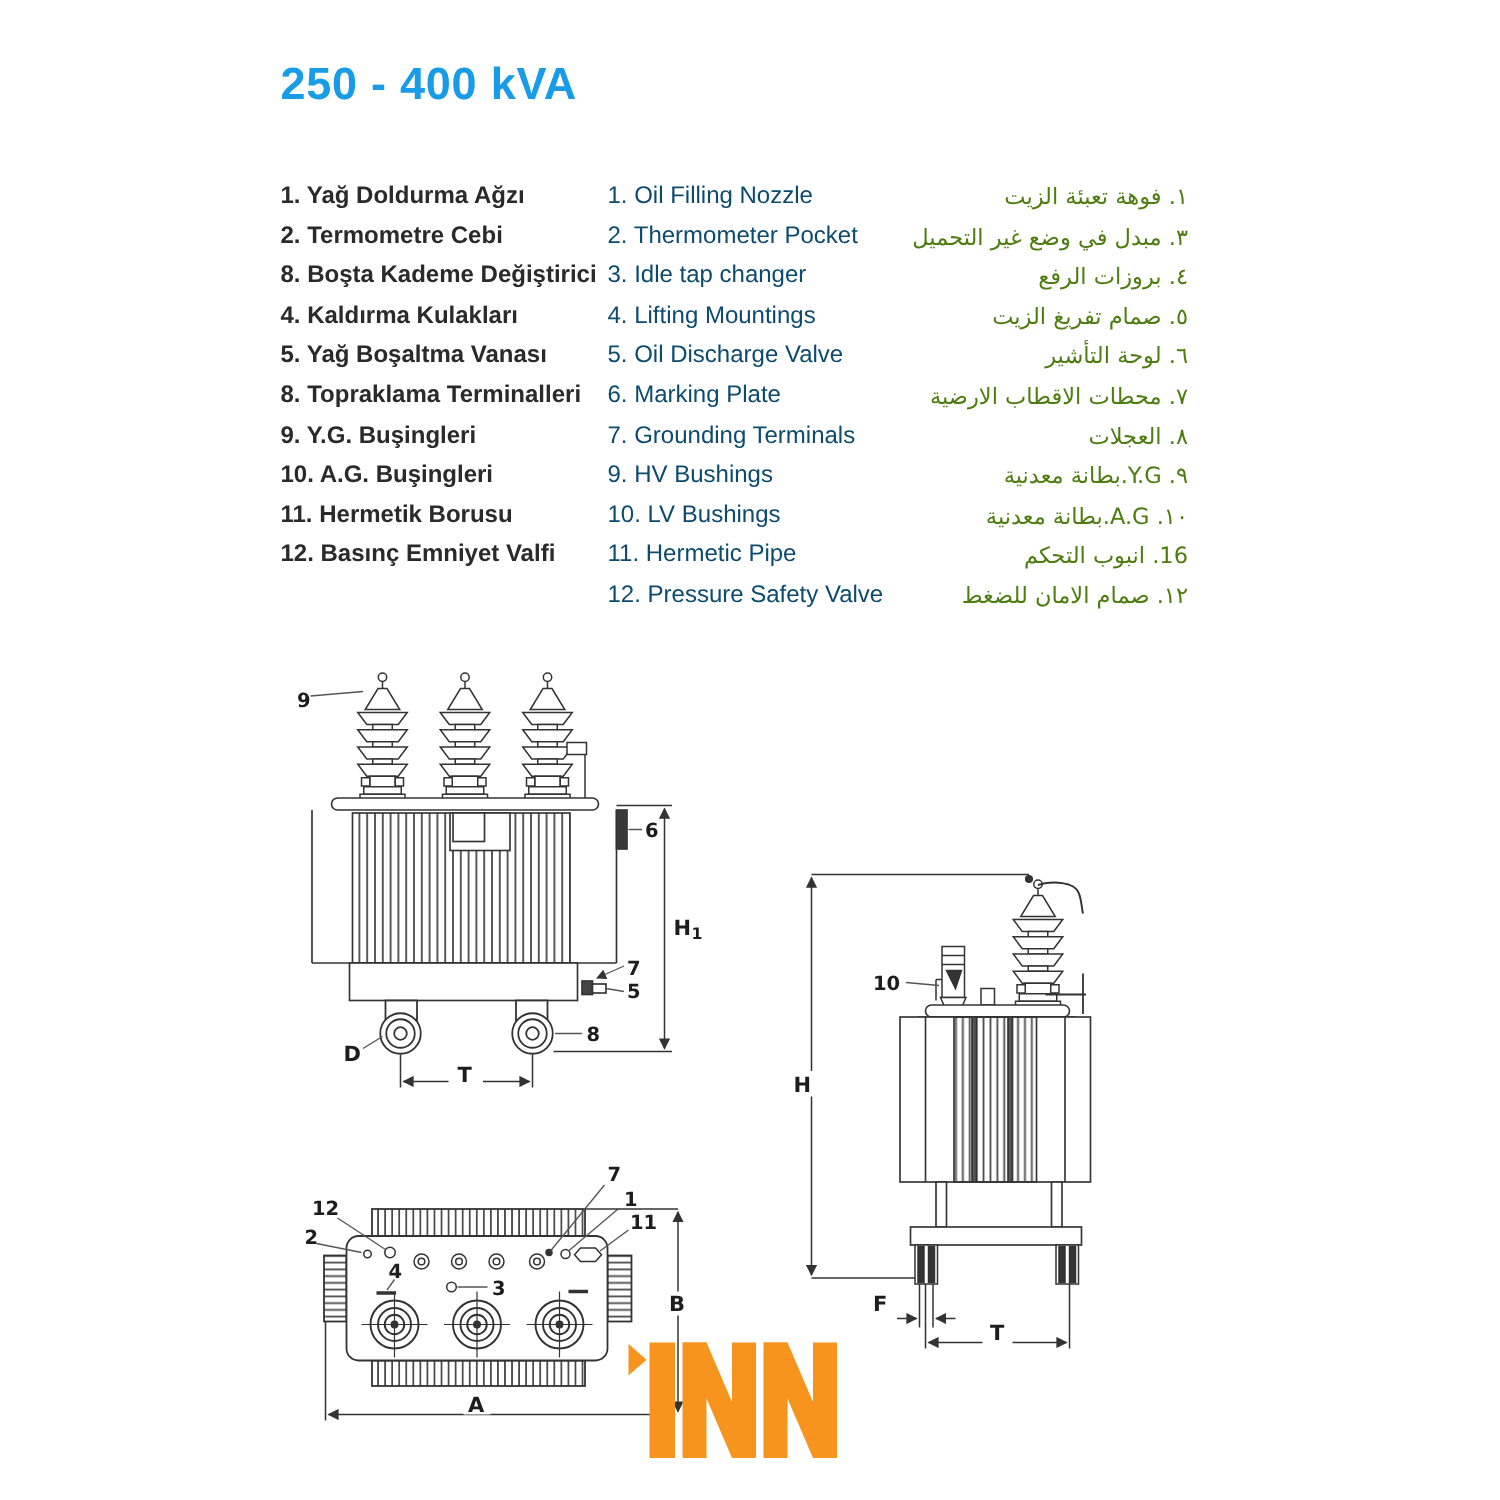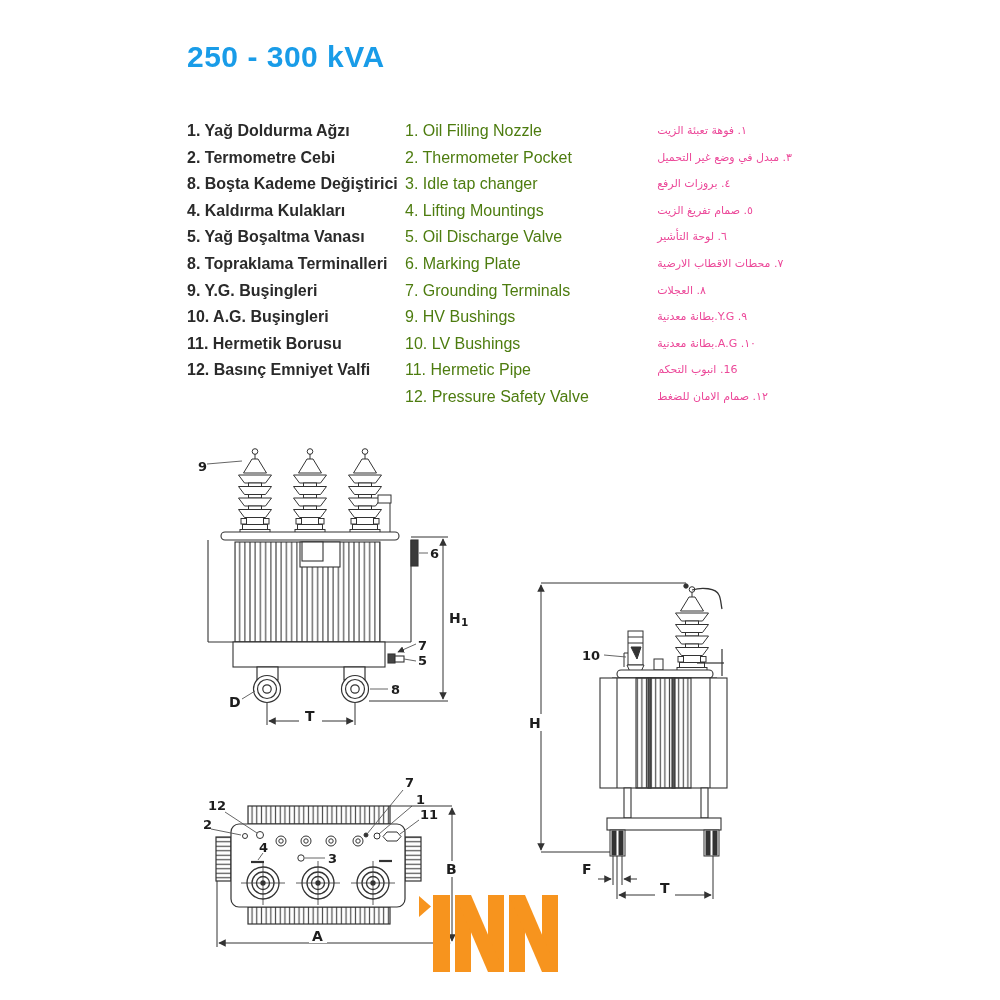--- a/index.html
+++ b/index.html
@@ -7,38 +7,38 @@
     width:1000px;height:1000px;position:relative;background:#ffffff;
     font-family:"Liberation Sans","DejaVu Sans",sans-serif;overflow:hidden;
   }
   .title{
     position:absolute;left:187px;top:40px;
     font-size:30px;font-weight:800;letter-spacing:.5px;color:#199ce8;
   }
   .col{position:absolute;top:106px;white-space:nowrap;margin-top:12px;}
   .col .li{height:26.6px;line-height:26.6px;}
   .col-tr{left:187px;font-size:16px;font-weight:700;color:#2a2a2a;}
-  .col-en{left:405px;font-size:16px;font-weight:400;color:#4d7c0f;}
+  .col-en{left:405px;font-size:16px;font-weight:400;color:#0c4a6e;}
   .col-ar{
-    right:208px;direction:rtl;text-align:left;
-    font-size:11px;color:#ec4899;font-family:"DejaVu Sans",sans-serif;
+    right:208px;direction:rtl;text-align:right;
+    font-size:15px;color:#4d7c0f;font-family:"DejaVu Sans",sans-serif;
   }
   svg{position:absolute;}
   #front-view{left:185px;top:440px;}
   #side-view{left:520px;top:575px;}
   #top-view{left:198px;top:772px;}
   #logo{left:418px;top:893px;}
   svg text{font-family:"DejaVu Sans","Liberation Sans",sans-serif;fill:#1d1d1d;}
   .lblnum{font-size:13px;font-weight:bold;}
   .dimtxt{font-size:14px;font-weight:bold;}
 </style>
 </head>
 <body>
 
-<div class="title">250 - 300 kVA</div>
+<div class="title">250 - 400 kVA</div>
 
 <div class="col col-tr" id="col-tr">
     <div class="li">1. Yağ Doldurma Ağzı</div>
     <div class="li">2. Termometre Cebi</div>
     <div class="li">8. Boşta Kademe Değiştirici</div>
     <div class="li">4. Kaldırma Kulakları</div>
     <div class="li">5. Yağ Boşaltma Vanası</div>
     <div class="li">8. Topraklama Terminalleri</div>
     <div class="li">9. Y.G. Buşingleri</div>
     <div class="li">10. A.G. Buşingleri</div>

